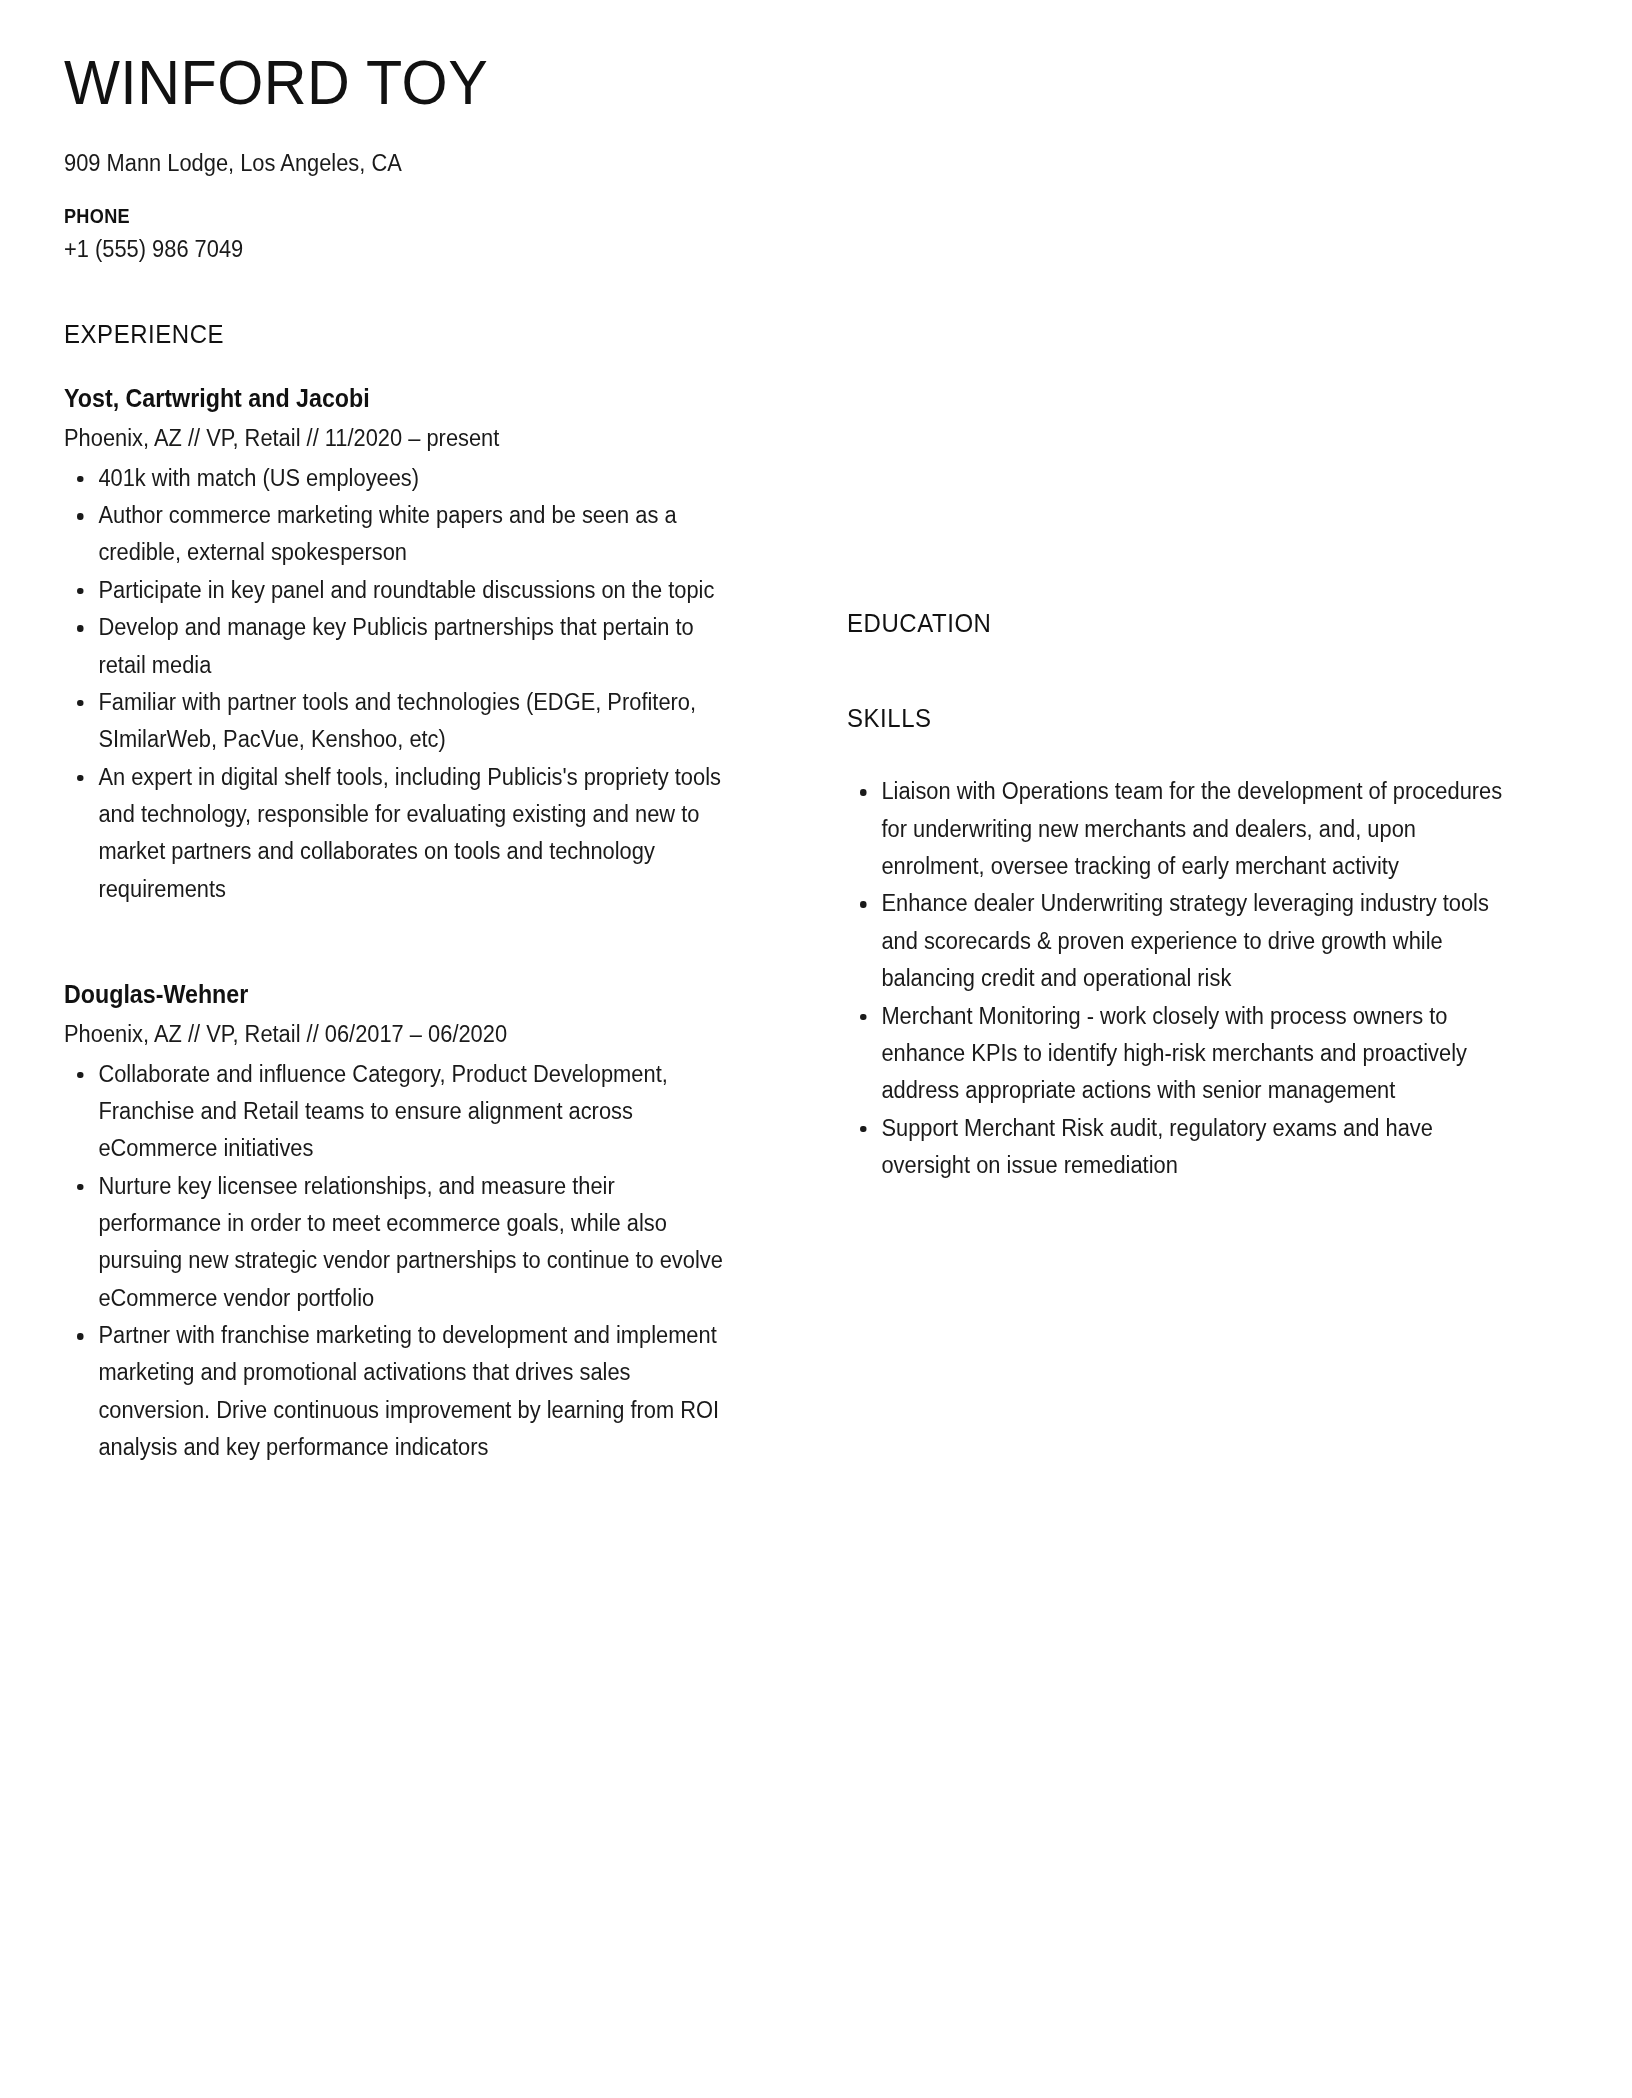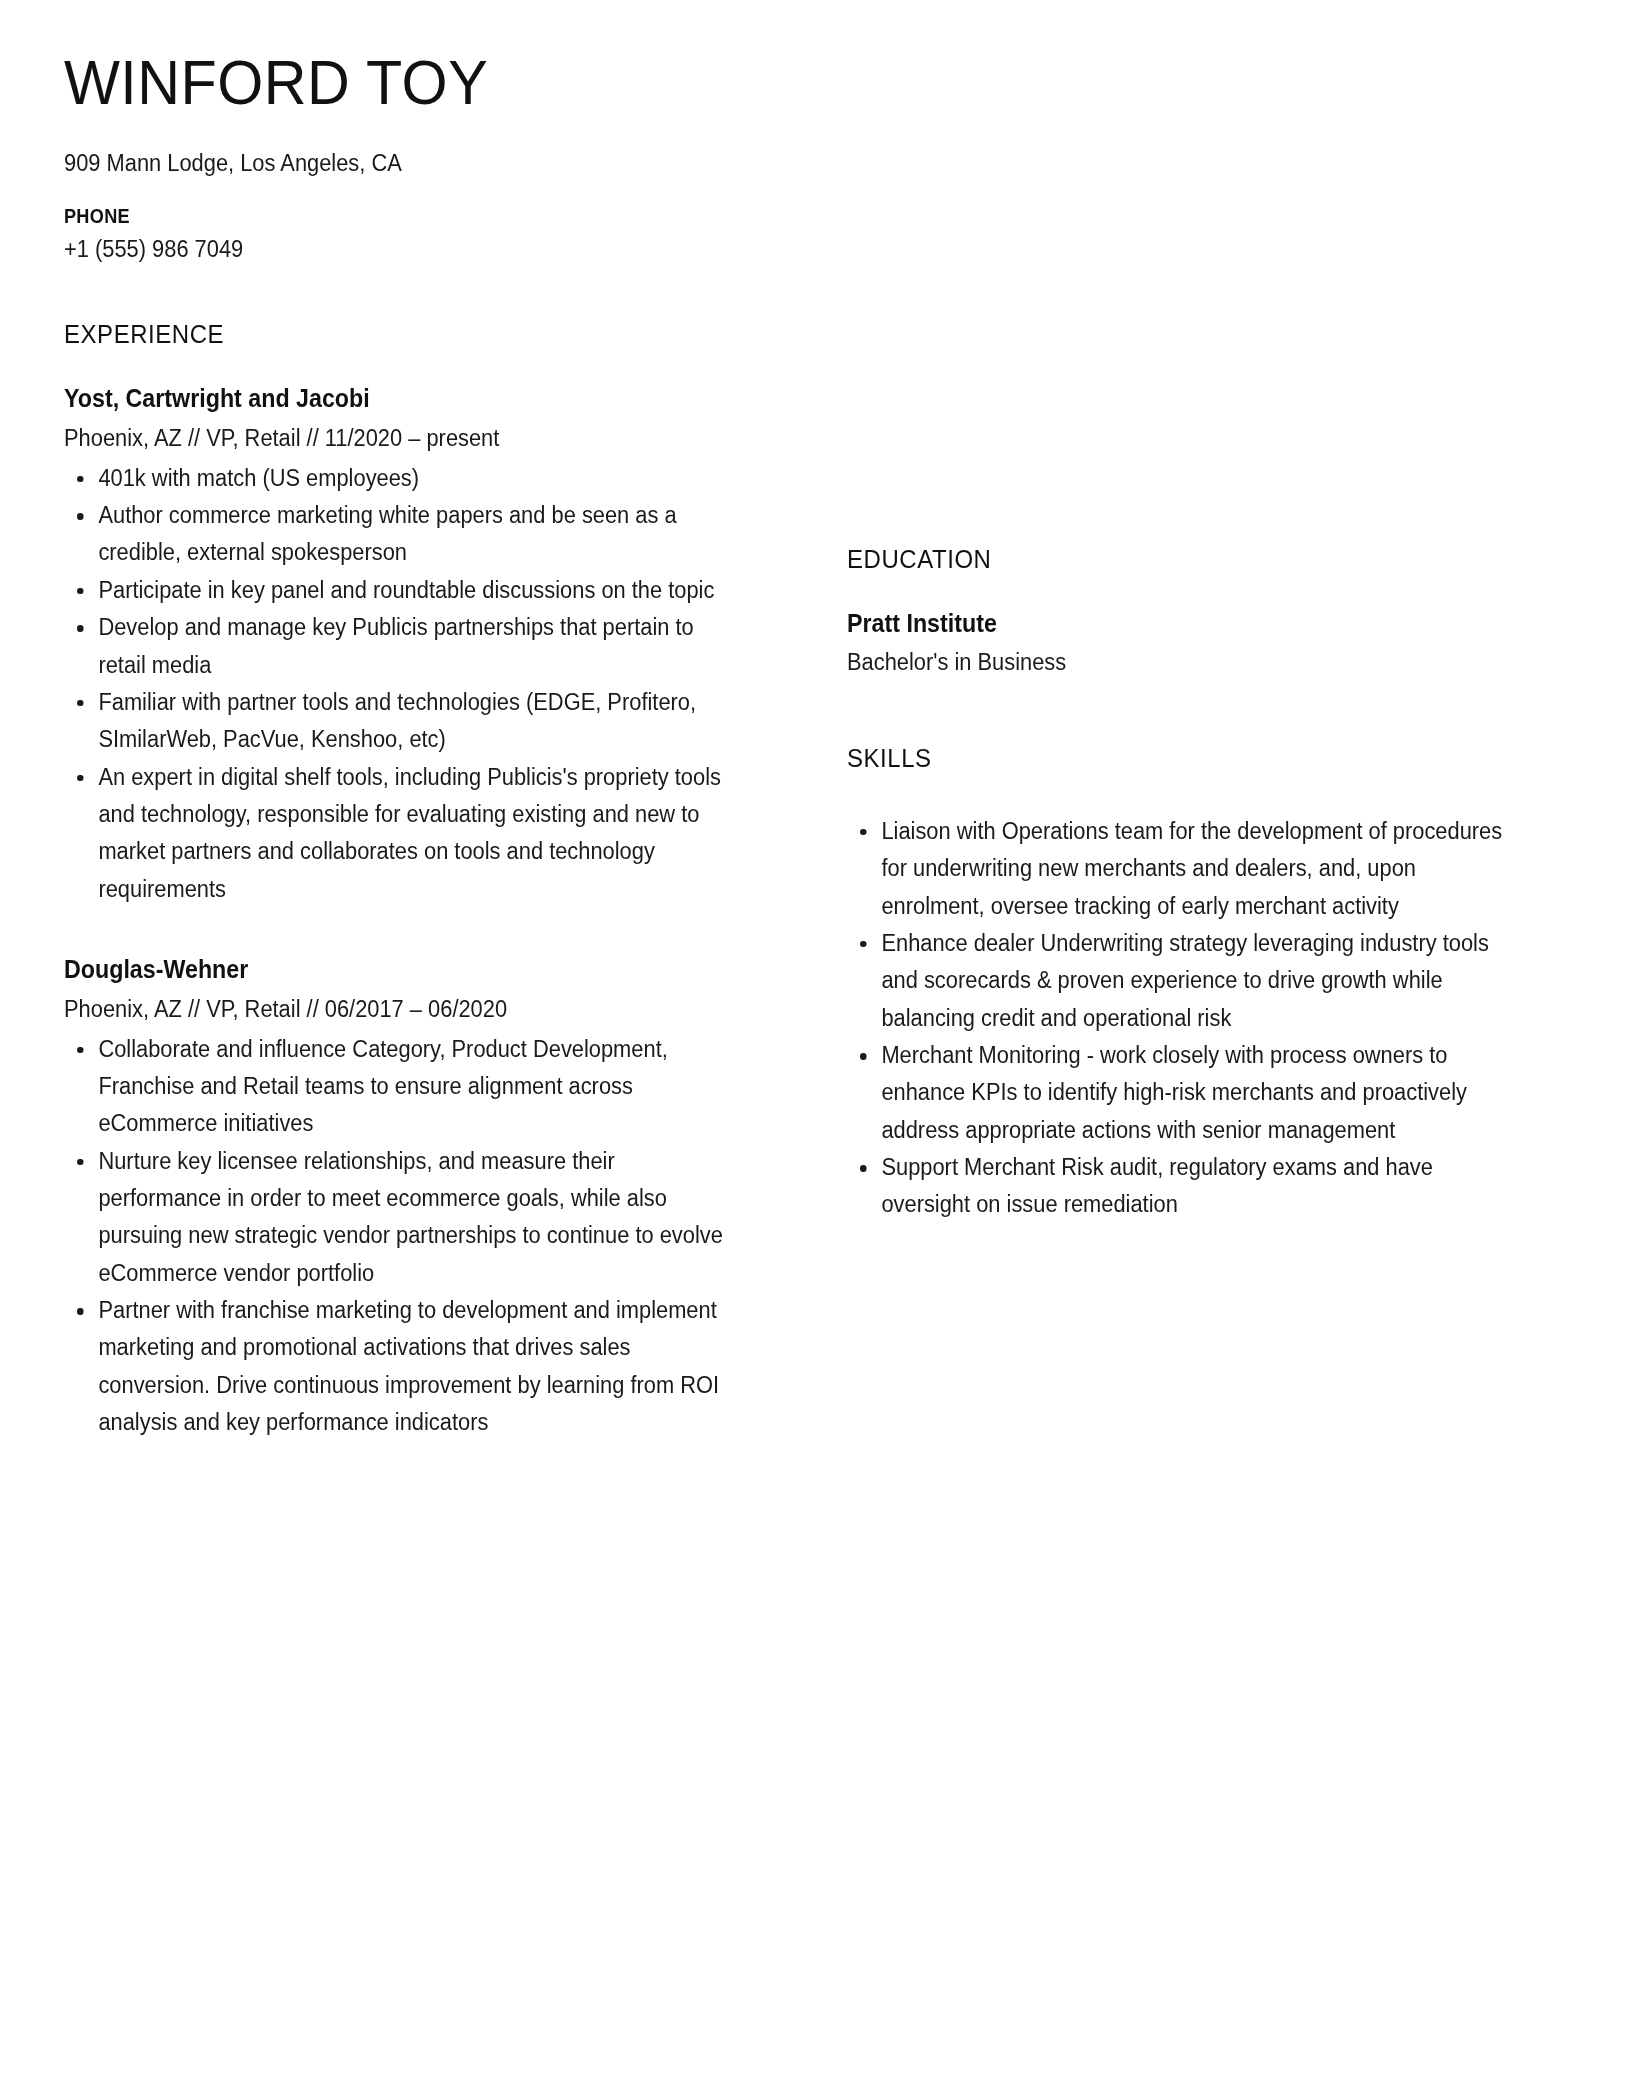--- a/index.html
+++ b/index.html
@@ -90,21 +90,21 @@
     margin: 0 0 34px 0;
     transform: scaleX(0.94);
     transform-origin: left center;
   }
   .section-title.skills-title {
     margin-top: 66px;
     margin-bottom: 40px;
   }
 
   .entry {
-    margin-bottom: 46px;
+    margin-bottom: 71px;
   }
   .entry:last-child { margin-bottom: 7px; }
 
   .org {
     font-size: 25px;
     font-weight: 700;
     line-height: 1.22;
     color: #111111;
     margin: 0 0 9px 0;
     transform: scaleX(0.93);
@@ -200,24 +200,20 @@
           <li>Partner with franchise marketing to development and implement marketing and promotional activations that drives sales conversion. Drive continuous improvement by learning from ROI analysis and key performance indicators</li>
         </ul>
       </div>
     </div>
 
     <div class="col-gap"></div>
 
     <div class="col-right">
       <h2 class="section-title">EDUCATION</h2>
 
-      <div class="entry">
-        <div class="org">Pratt Institute</div>
-        <div class="edu-degree">Bachelor's in Business</div>
-      </div>
 
       <h2 class="section-title skills-title">SKILLS</h2>
 
       <ul class="bullets skills-list">
         <li>Liaison with Operations team for the development of procedures for underwriting new merchants and dealers, and, upon enrolment, oversee tracking of early merchant activity</li>
         <li>Enhance dealer Underwriting strategy leveraging industry tools and scorecards &amp; proven experience to drive growth while balancing credit and operational risk</li>
         <li>Merchant Monitoring - work closely with process owners to enhance KPIs to identify high-risk merchants and proactively address appropriate actions with senior management</li>
         <li>Support Merchant Risk audit, regulatory exams and have oversight on issue remediation</li>
       </ul>
     </div>

